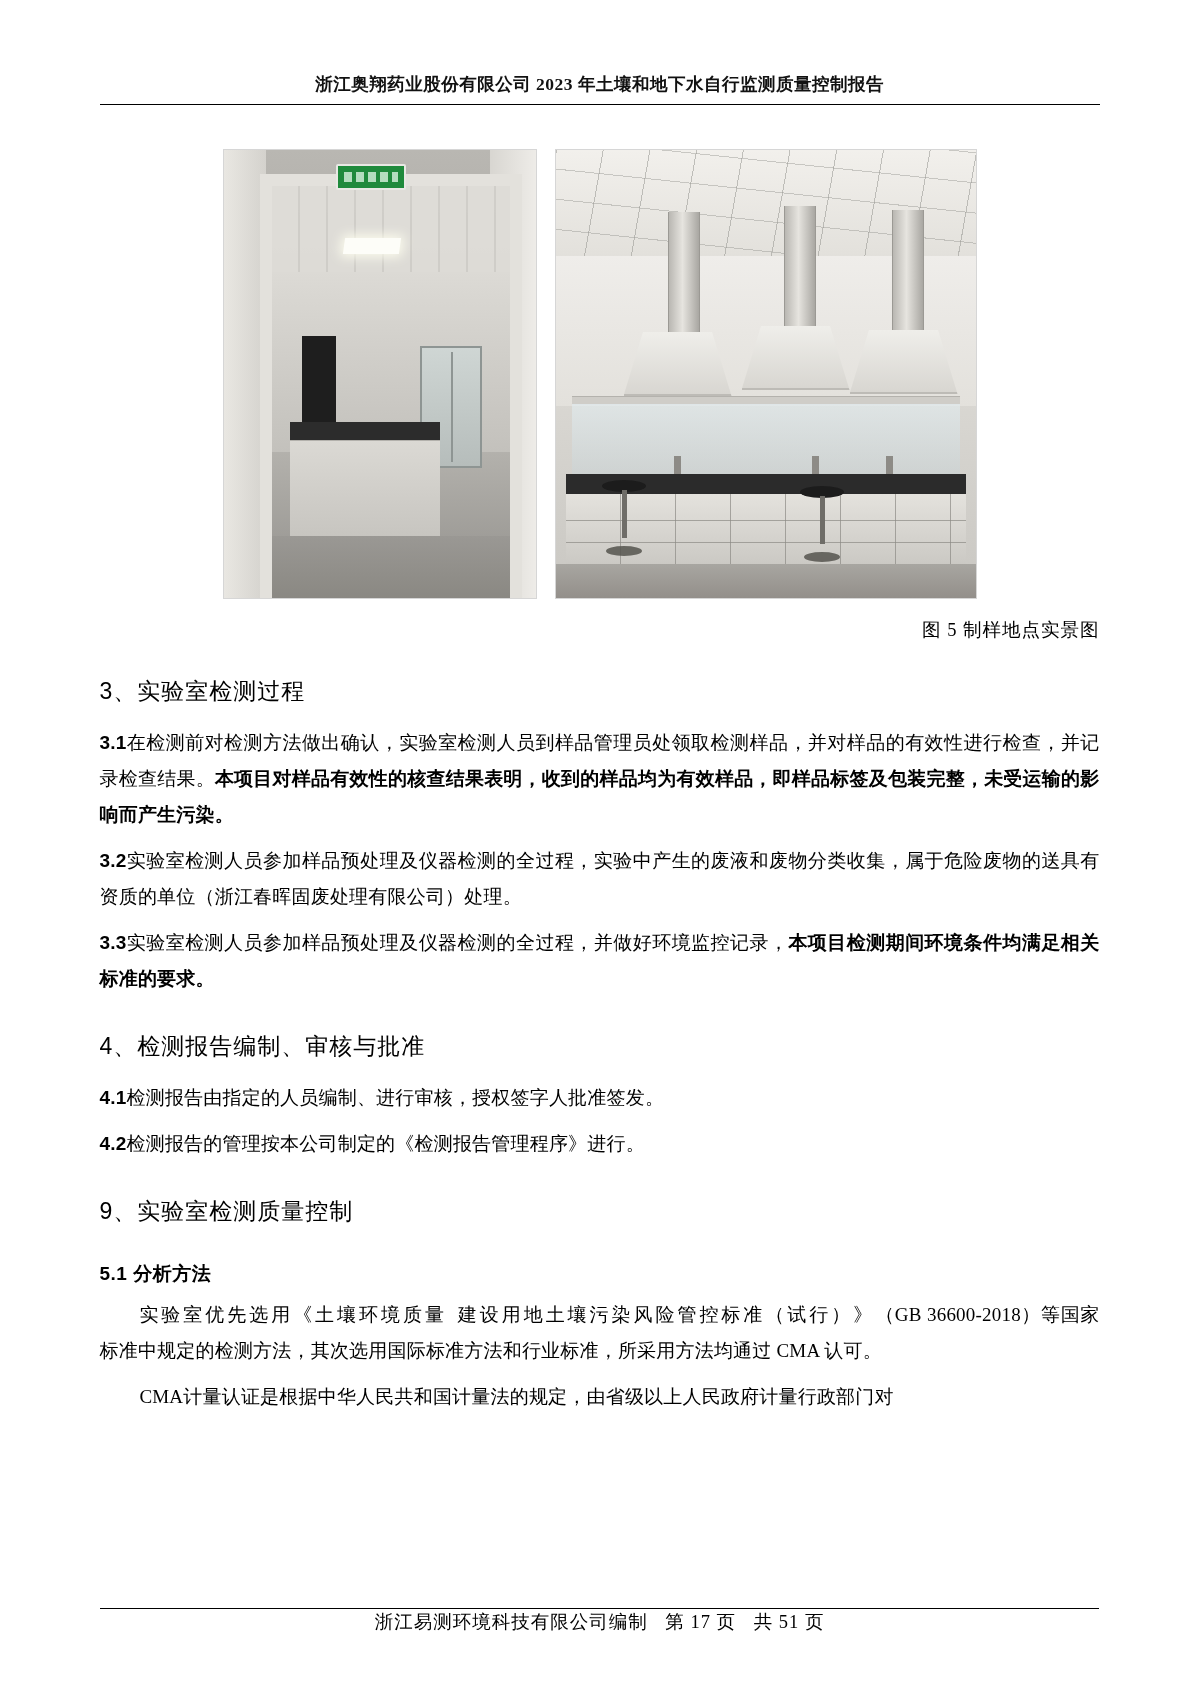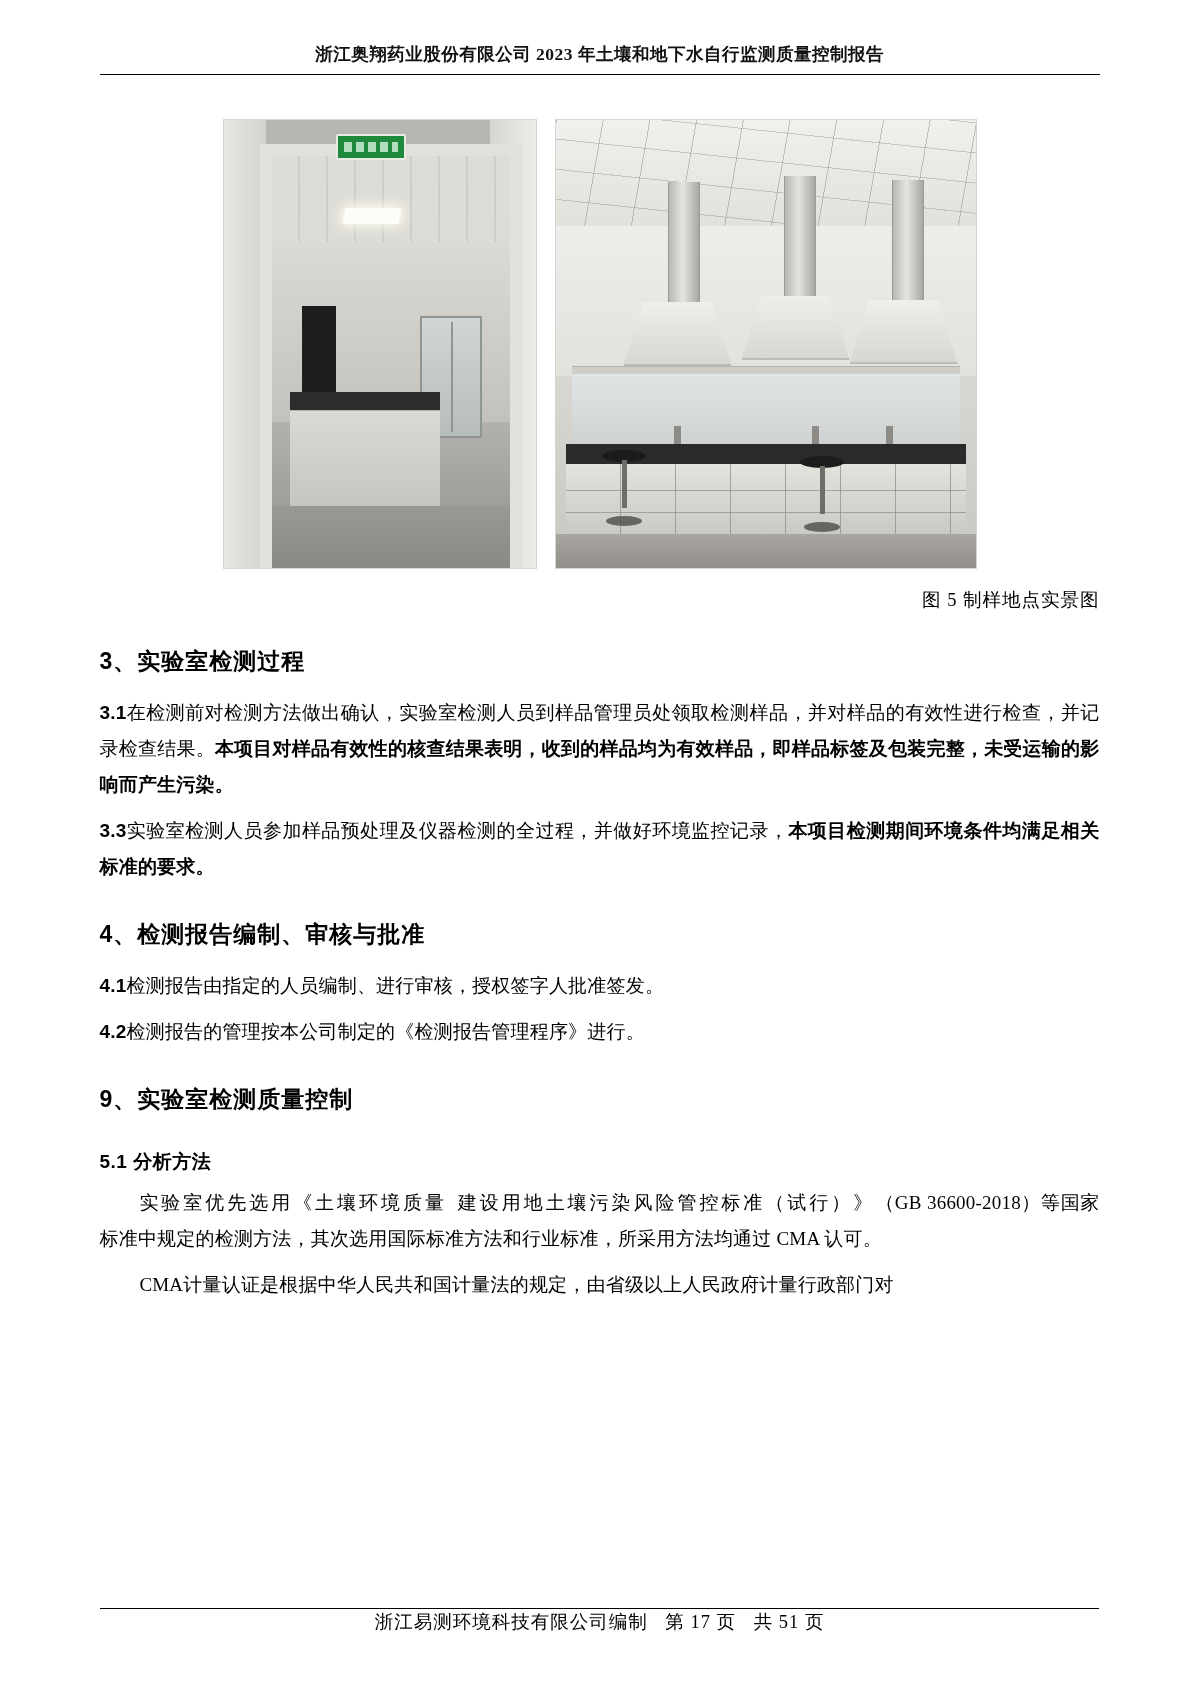--- a/index.html
+++ b/index.html
@@ -16,21 +16,21 @@
     height: 1696px;
     position: relative;
     box-sizing: border-box;
     padding: 0;
     background: #ffffff;
     overflow: hidden;
   }
   .content {
     margin: 0 auto;
     width: 1000px;
-    padding-top: 42px;
+    padding-top: 72px;
   }
   .header {
     text-align: center;
     font-size: 17.5px;
     letter-spacing: 0.5px;
     padding-bottom: 8px;
     border-bottom: 1.6px solid #000;
     font-family: "Liberation Serif", "DejaVu Serif", serif;
     font-weight: 600;
     color: #111;
@@ -208,21 +208,21 @@
 
   .fig-caption {
     text-align: right;
     font-size: 18.5px;
     margin-top: 18px;
     letter-spacing: 1px;
   }
 
   h2.sec {
     font-size: 23px;
-    font-weight: bold;
+    font-weight: normal;
     margin: 34px 0 18px 0;
     letter-spacing: 1px;
     font-family: "Liberation Sans", "DejaVu Sans", sans-serif;
   }
   h3.sub {
     font-size: 19px;
     font-weight: bold;
     margin: 34px 0 10px 0;
     letter-spacing: .5px;
     font-family: "Liberation Sans", "DejaVu Sans", sans-serif;
@@ -326,20 +326,23 @@
     </div>
 
     <div class="fig-caption">图 5  制样地点实景图</div>
 
     <h2 class="sec">3、实验室检测过程</h2>
 
     <p class="para">
       <span class="num">3.1</span><span>在检测前对检测方法做出确认，实验室检测人员到样品管理员处领取检测样品，并对样品的有效性进行检查，并记录检查结果。</span><span class="b">本项目对样品有效性的核查结果表明，收到的样品均为有效样品，即样品标签及包装完整，未受运输的影响而产生污染。</span>
     </p>
 
+    <p class="para">
+      <span class="num">3.2</span><span>实验室检测人员参加样品预处理及仪器检测的全过程，实验中产生的废液和废物分类收集，属于危险废物的送具有资质的单位（浙江春晖固废处理有限公司）处理。</span>
+    </p>
 
     <p class="para">
       <span class="num">3.3</span><span>实验室检测人员参加样品预处理及仪器检测的全过程，并做好环境监控记录，</span><span class="b">本项目检测期间环境条件均满足相关标准的要求。</span>
     </p>
 
     <h2 class="sec">4、检测报告编制、审核与批准</h2>
 
     <p class="para">
       <span class="num">4.1</span><span>检测报告由指定的人员编制、进行审核，授权签字人批准签发。</span>
     </p>

